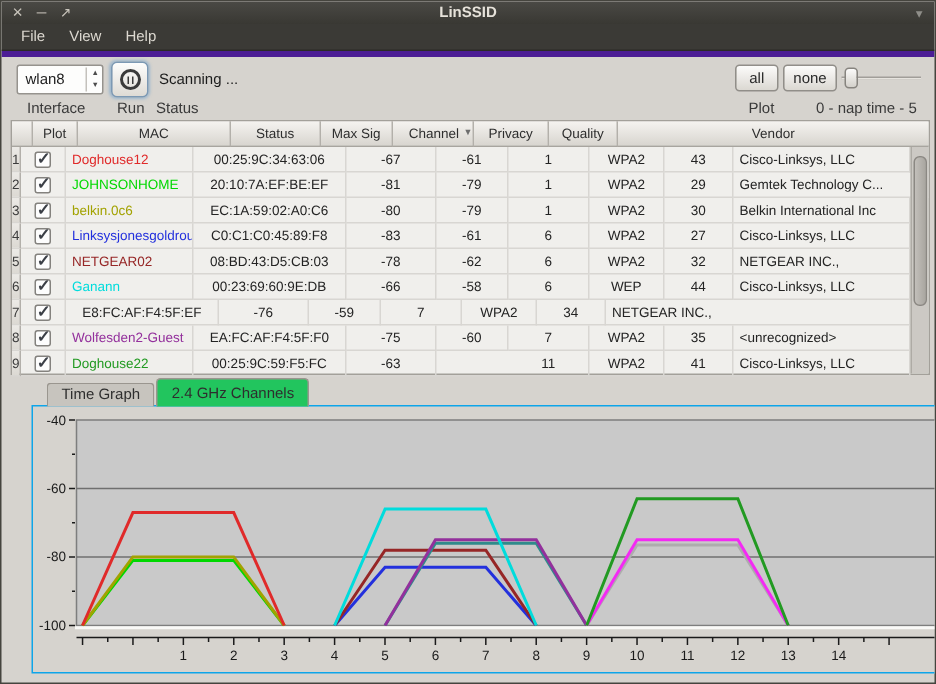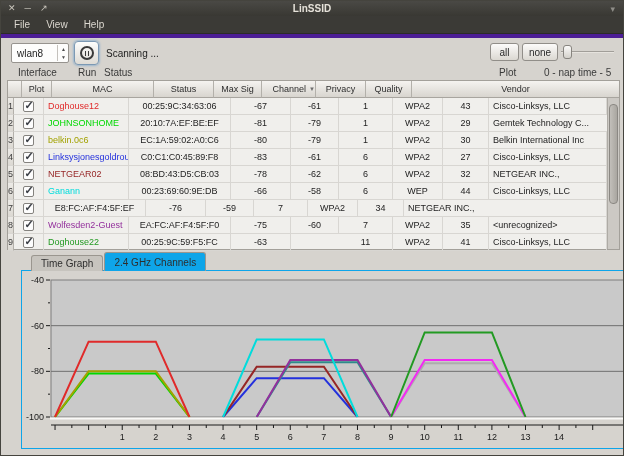--- a/index.html
+++ b/index.html
@@ -77,21 +77,21 @@
     background:#ccc9c4; border-left:1px solid #aeaba5; }
   .vscroll .thumb{ position:absolute; left:1px; top:6px; width:9px; height:100px;
     background:linear-gradient(90deg,#c2bfba,#a9a6a0); border:1px solid #8b8883; border-radius:4px; }
 
   
   .tabs{ position:absolute; left:6px; top:251px; height:19px; display:flex;
     align-items:flex-end; z-index:2;margin-left:24px; }
   .tab{ font-size:10px; color:#2e2e2e; padding:0 9px; display:flex; align-items:center;
     border:1px solid #9a968f; border-bottom:none; border-radius:3px 3px 0 0;
     background:#c7c4be; height:16px; margin-right:1px; }
-  .tab.active{ background:#0ea5e9; height:19px; position:relative; z-index:3; }
+  .tab.active{ background:#22c55e; height:19px; position:relative; z-index:3; }
 
   
   .chartframe{ position:absolute; left:20px; top:269px; width:611px; height:179px;
     border:1px solid #0ea5e9; background:#d6d3ce; z-index:1; }
   .chartframe svg{ display:block; }
 </style>
 </head>
 <body>
 
 <div class="window">

